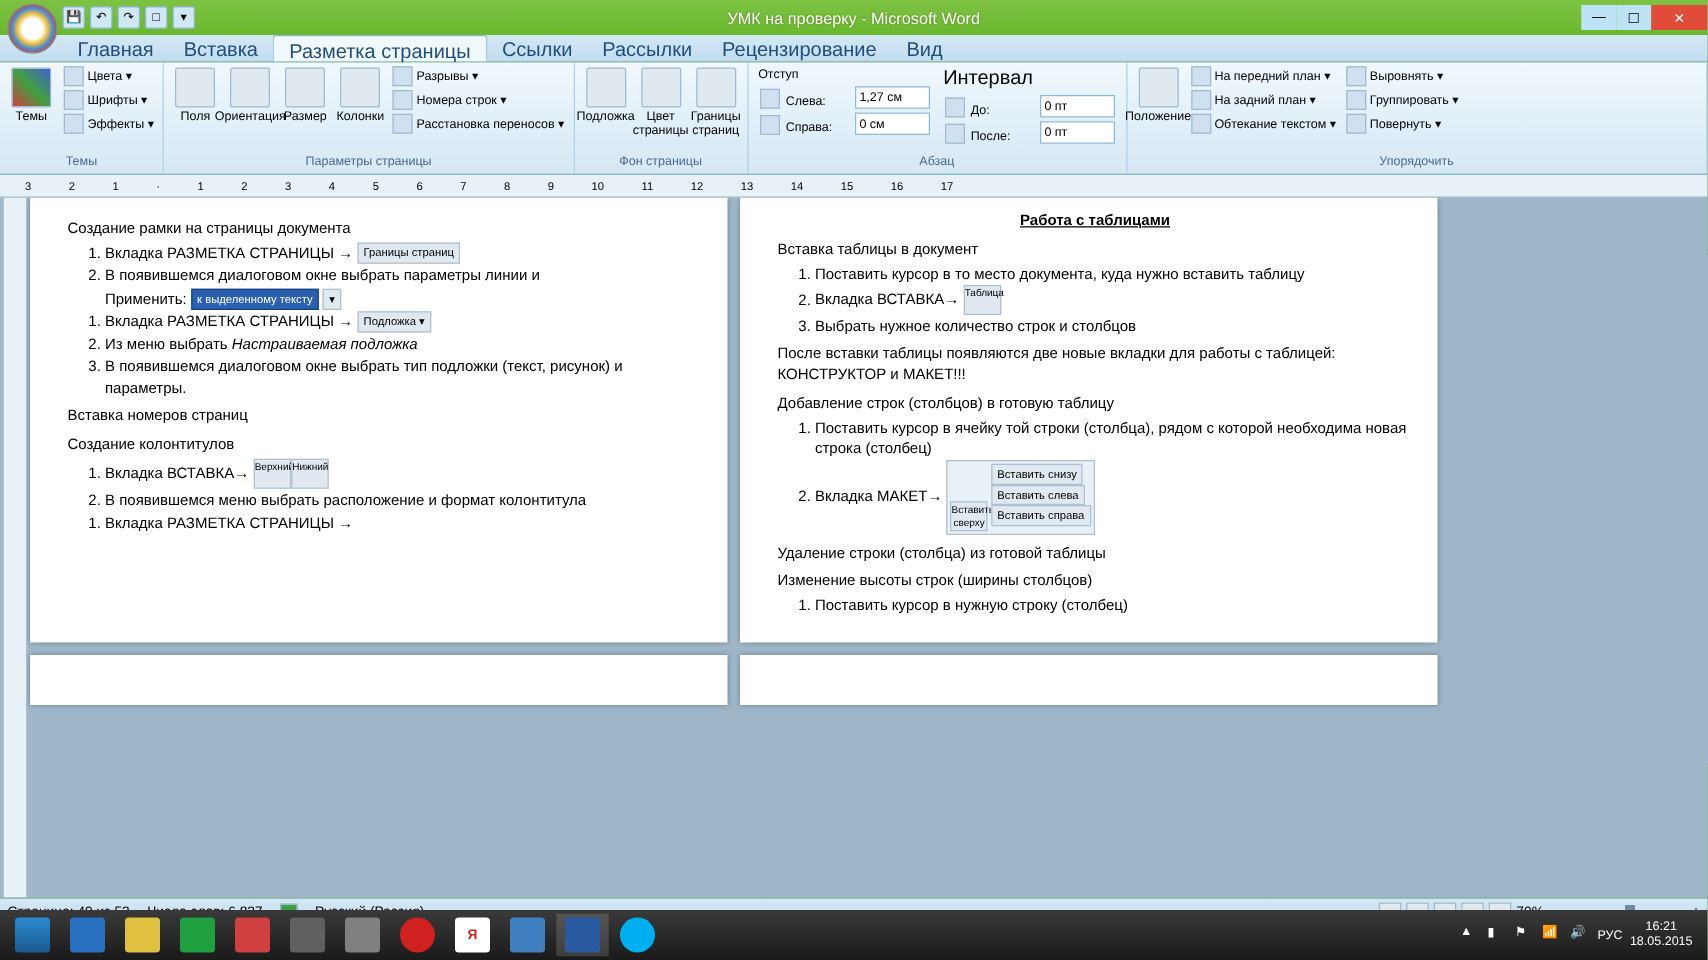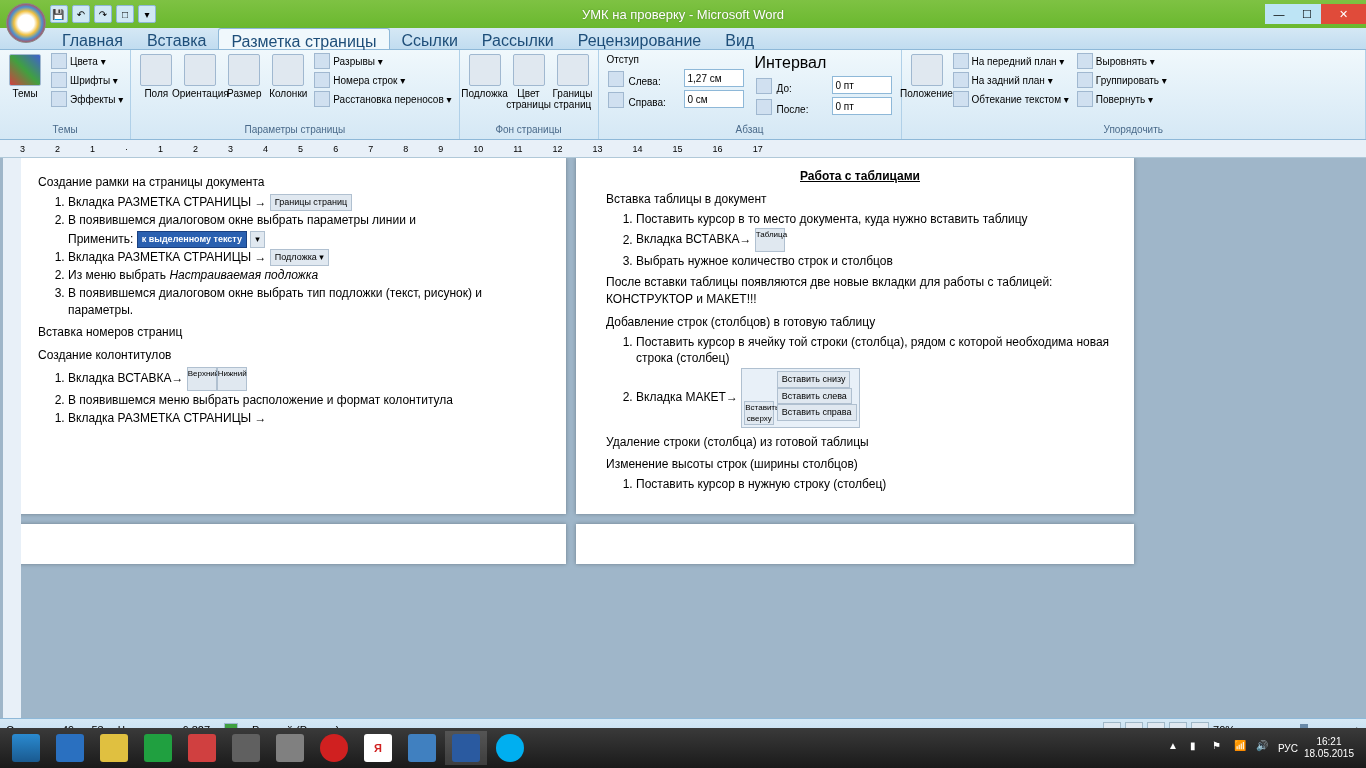--- a/index.html
+++ b/index.html
@@ -31,28 +31,28 @@
 .big-icon { width: 32px; height: 32px; background: #e0e8f0; border: 1px solid #a0b8d0; border-radius: 2px; margin-bottom: 2px; }
 .small-btns { display: flex; flex-direction: column; gap: 1px; }
 .small-btn { display: flex; align-items: center; gap: 3px; padding: 1px 3px; font-size: 10px; white-space: nowrap; }
 .sm-icon { width: 16px; height: 16px; background: #d0e0f0; border: 1px solid #a0b8d0; display: inline-block; }
 .spinner-row { display: flex; align-items: flex-end; gap: 5px; font-size: 10px; padding: 1px; }
 .spinner-lbl { width: 50px; }
 .spinner { width: 60px; height: 18px; background: #fff; border: 1px solid #8eb8d8; display: flex; align-items: center; padding: 0 3px; font-size: 10px; }
 
 
 .ruler-bar { height: 18px; background: #e8f0f8; border-bottom: 1px solid #b0c8d8; position: relative; padding-left: 20px; font-size: 9px; display: flex; align-items: center; gap: 30px; overflow: hidden; }
-.doc-area { height: 560px; background: #9fb6c9; display: flex; gap: 10px; padding: 0 10px 0 8px; position: relative; overflow: hidden; }
+.doc-area { height: 560px; background: #9fb6c9; display: flex; gap: 10px; padding: 0 10px 0 24px; position: relative; overflow: hidden; }
 .vert-ruler { position: absolute; left: 3px; top: 0; width: 18px; height: 100%; background: #e8f0f8; }
 .page { background: #fff; width: 558px; box-shadow: 0 0 4px rgba(0,0,0,.3); padding: 10px 20px 20px 30px; font-family: "Times New Roman", serif; font-size: 12px; line-height: 1.4; }
 .page h4 { font-weight: normal; margin: 6px 0 3px; }
 .page ol { margin-left: 30px; }
 .page li { margin: 1px 0; }
 .chip { display: inline-block; background: #e0e8f0; border: 1px solid #b0c0d0; padding: 1px 4px; font-size: 9px; vertical-align: middle; }
-.chip-blue { background: #2a60b0; color: #fff; border: 1px solid #1a4080; font-weight: bold; }
+.chip-blue { background: #2a60b0; color: #fff; border: 1px solid #1a4080; }
 .p2-title { text-align: center; text-decoration: underline; font-weight: bold; margin-bottom: 6px; }
 .inline-icon { display: inline-block; width: 30px; height: 24px; background: #e0e8f0; border: 1px solid #b0c0d0; vertical-align: middle; font-size: 8px; text-align: center; }
 .page-bottom { background: #fff; height: 40px; width: 558px; box-shadow: 0 0 4px rgba(0,0,0,.3); margin-top: 10px; }
 .pages-wrap { display: flex; gap: 10px; }
 
 
 .statusbar { height: 22px; background: linear-gradient(#d5e8f5, #c1dcf0); display: flex; align-items: center; padding: 0 6px; font-size: 11px; border-top: 1px solid #8eb8d8; gap: 14px; }
 .status-right { margin-left: auto; display: flex; align-items: center; gap: 4px; }
 .view-btn { width: 18px; height: 16px; background: #e0e8f0; border: 1px solid #a0b8c8; }
 .zoom-slider { width: 100px; height: 4px; background: #b0c8d8; position: relative; }

